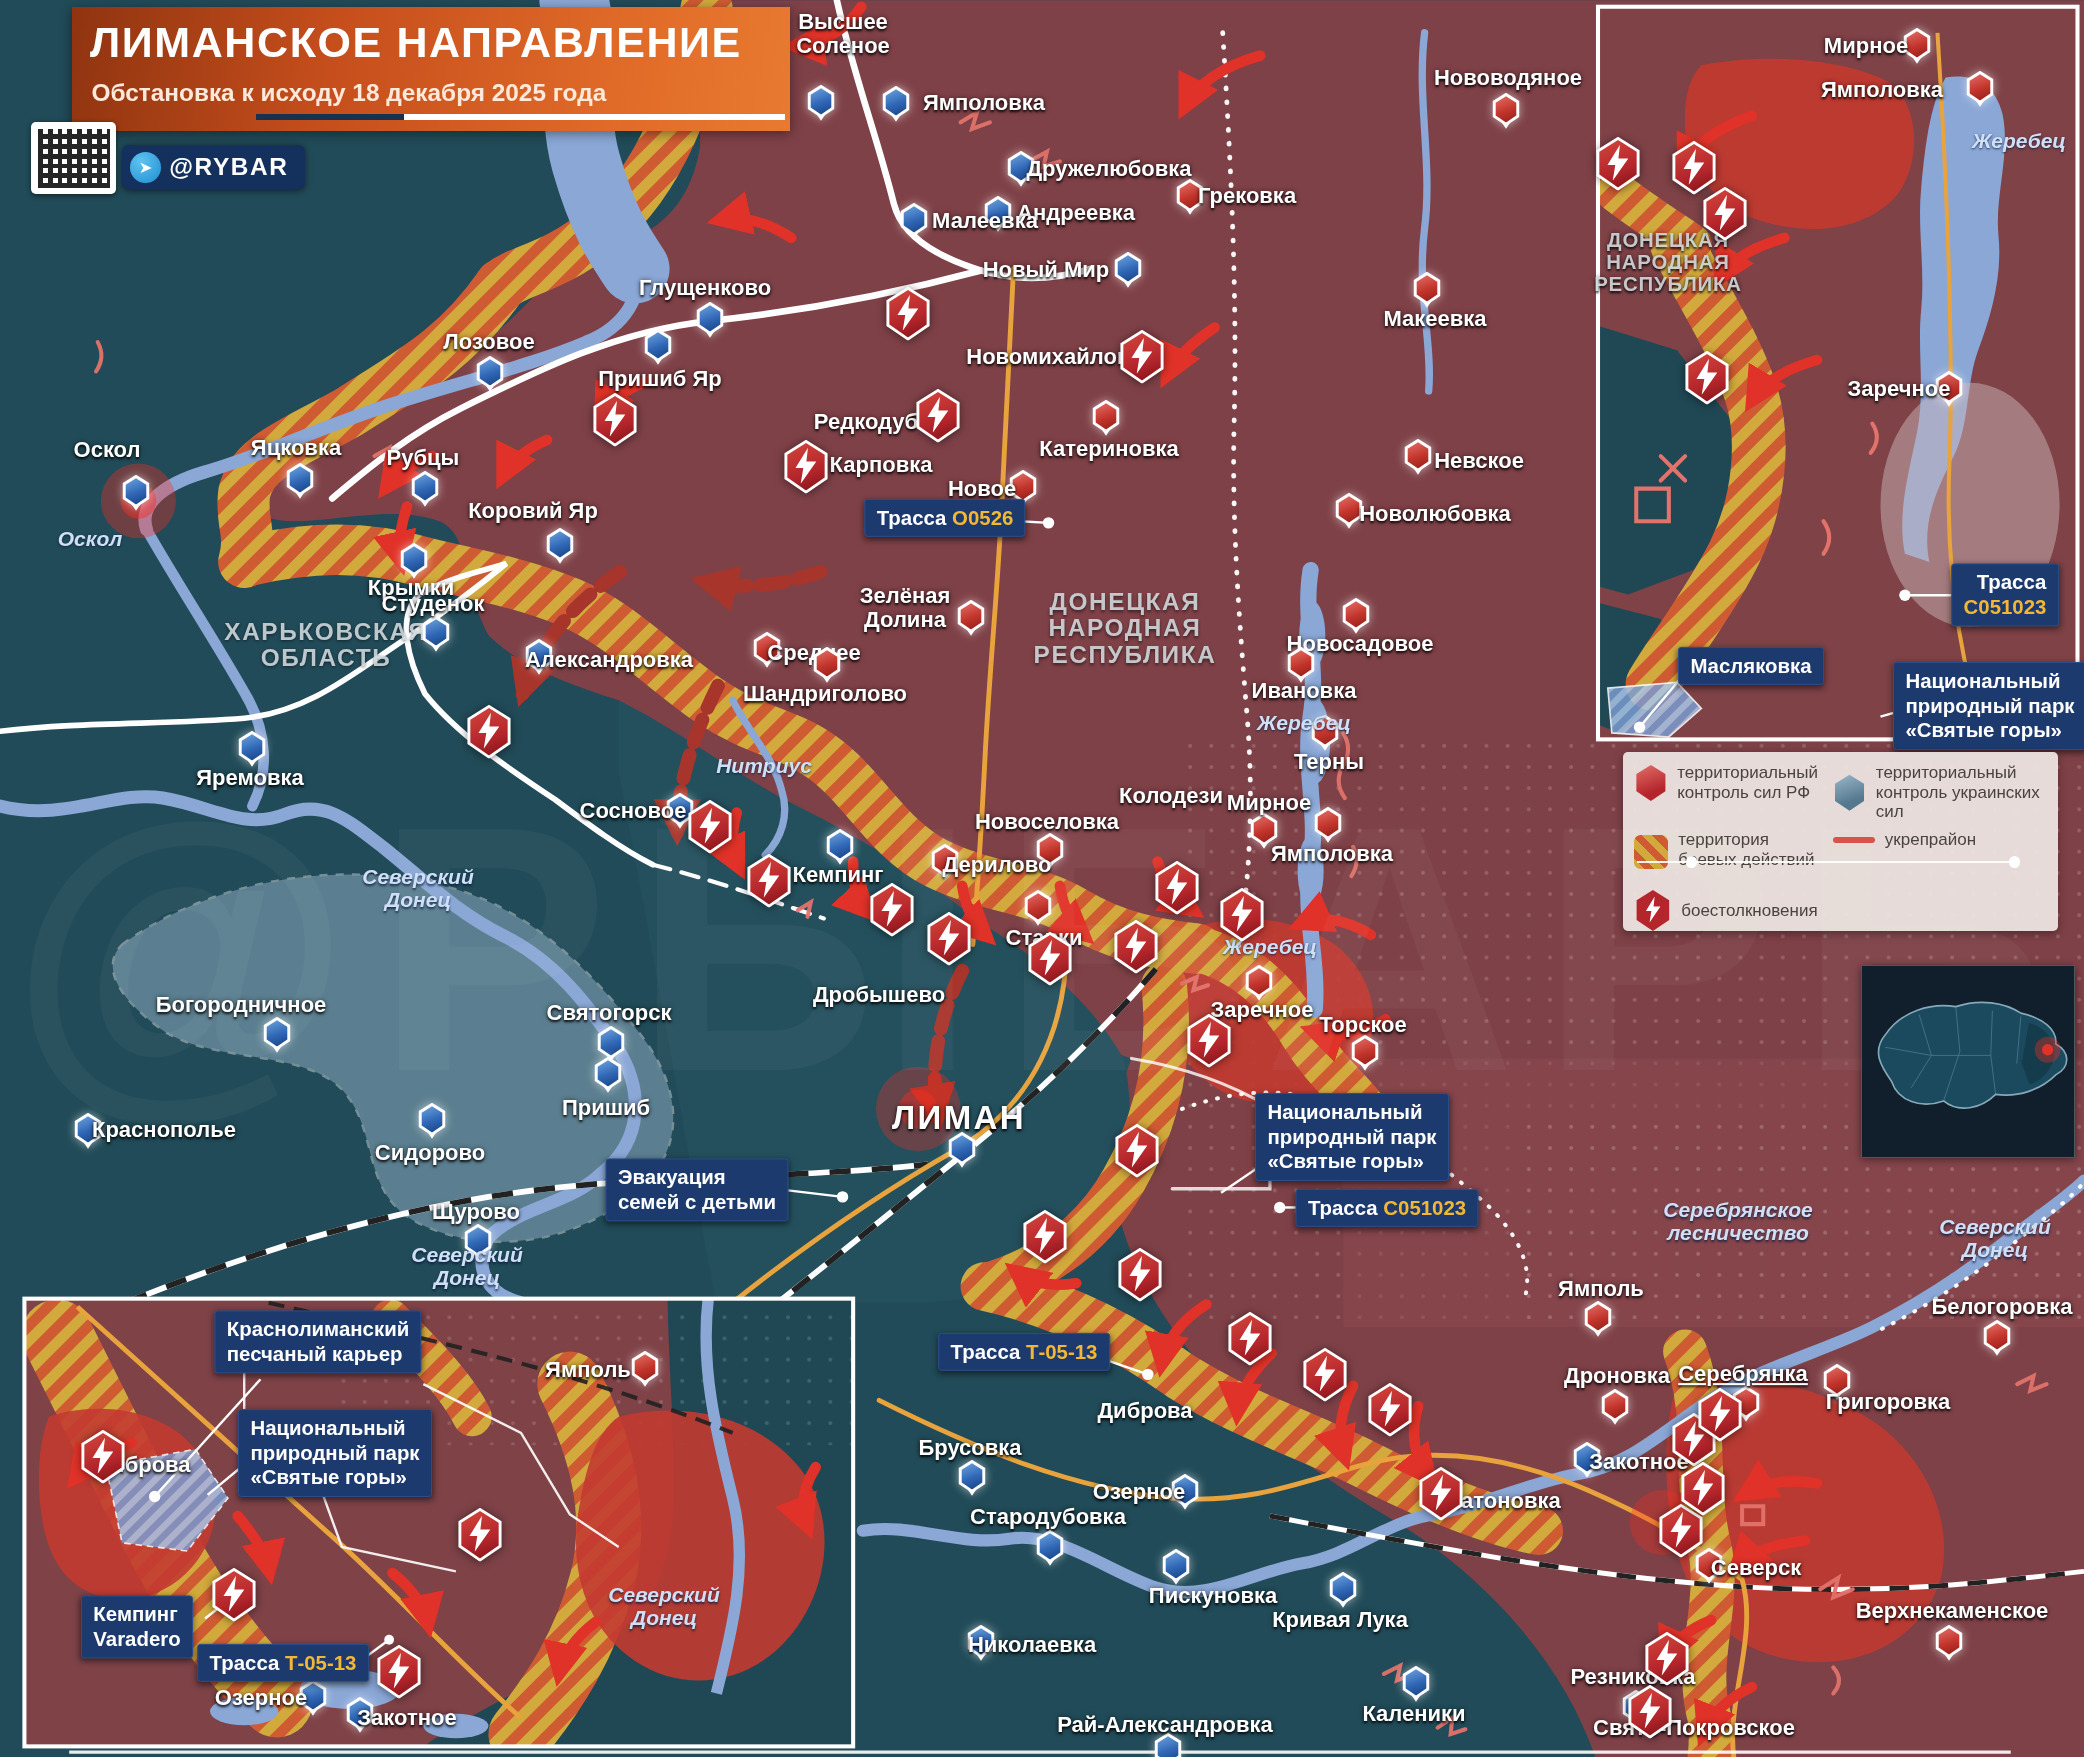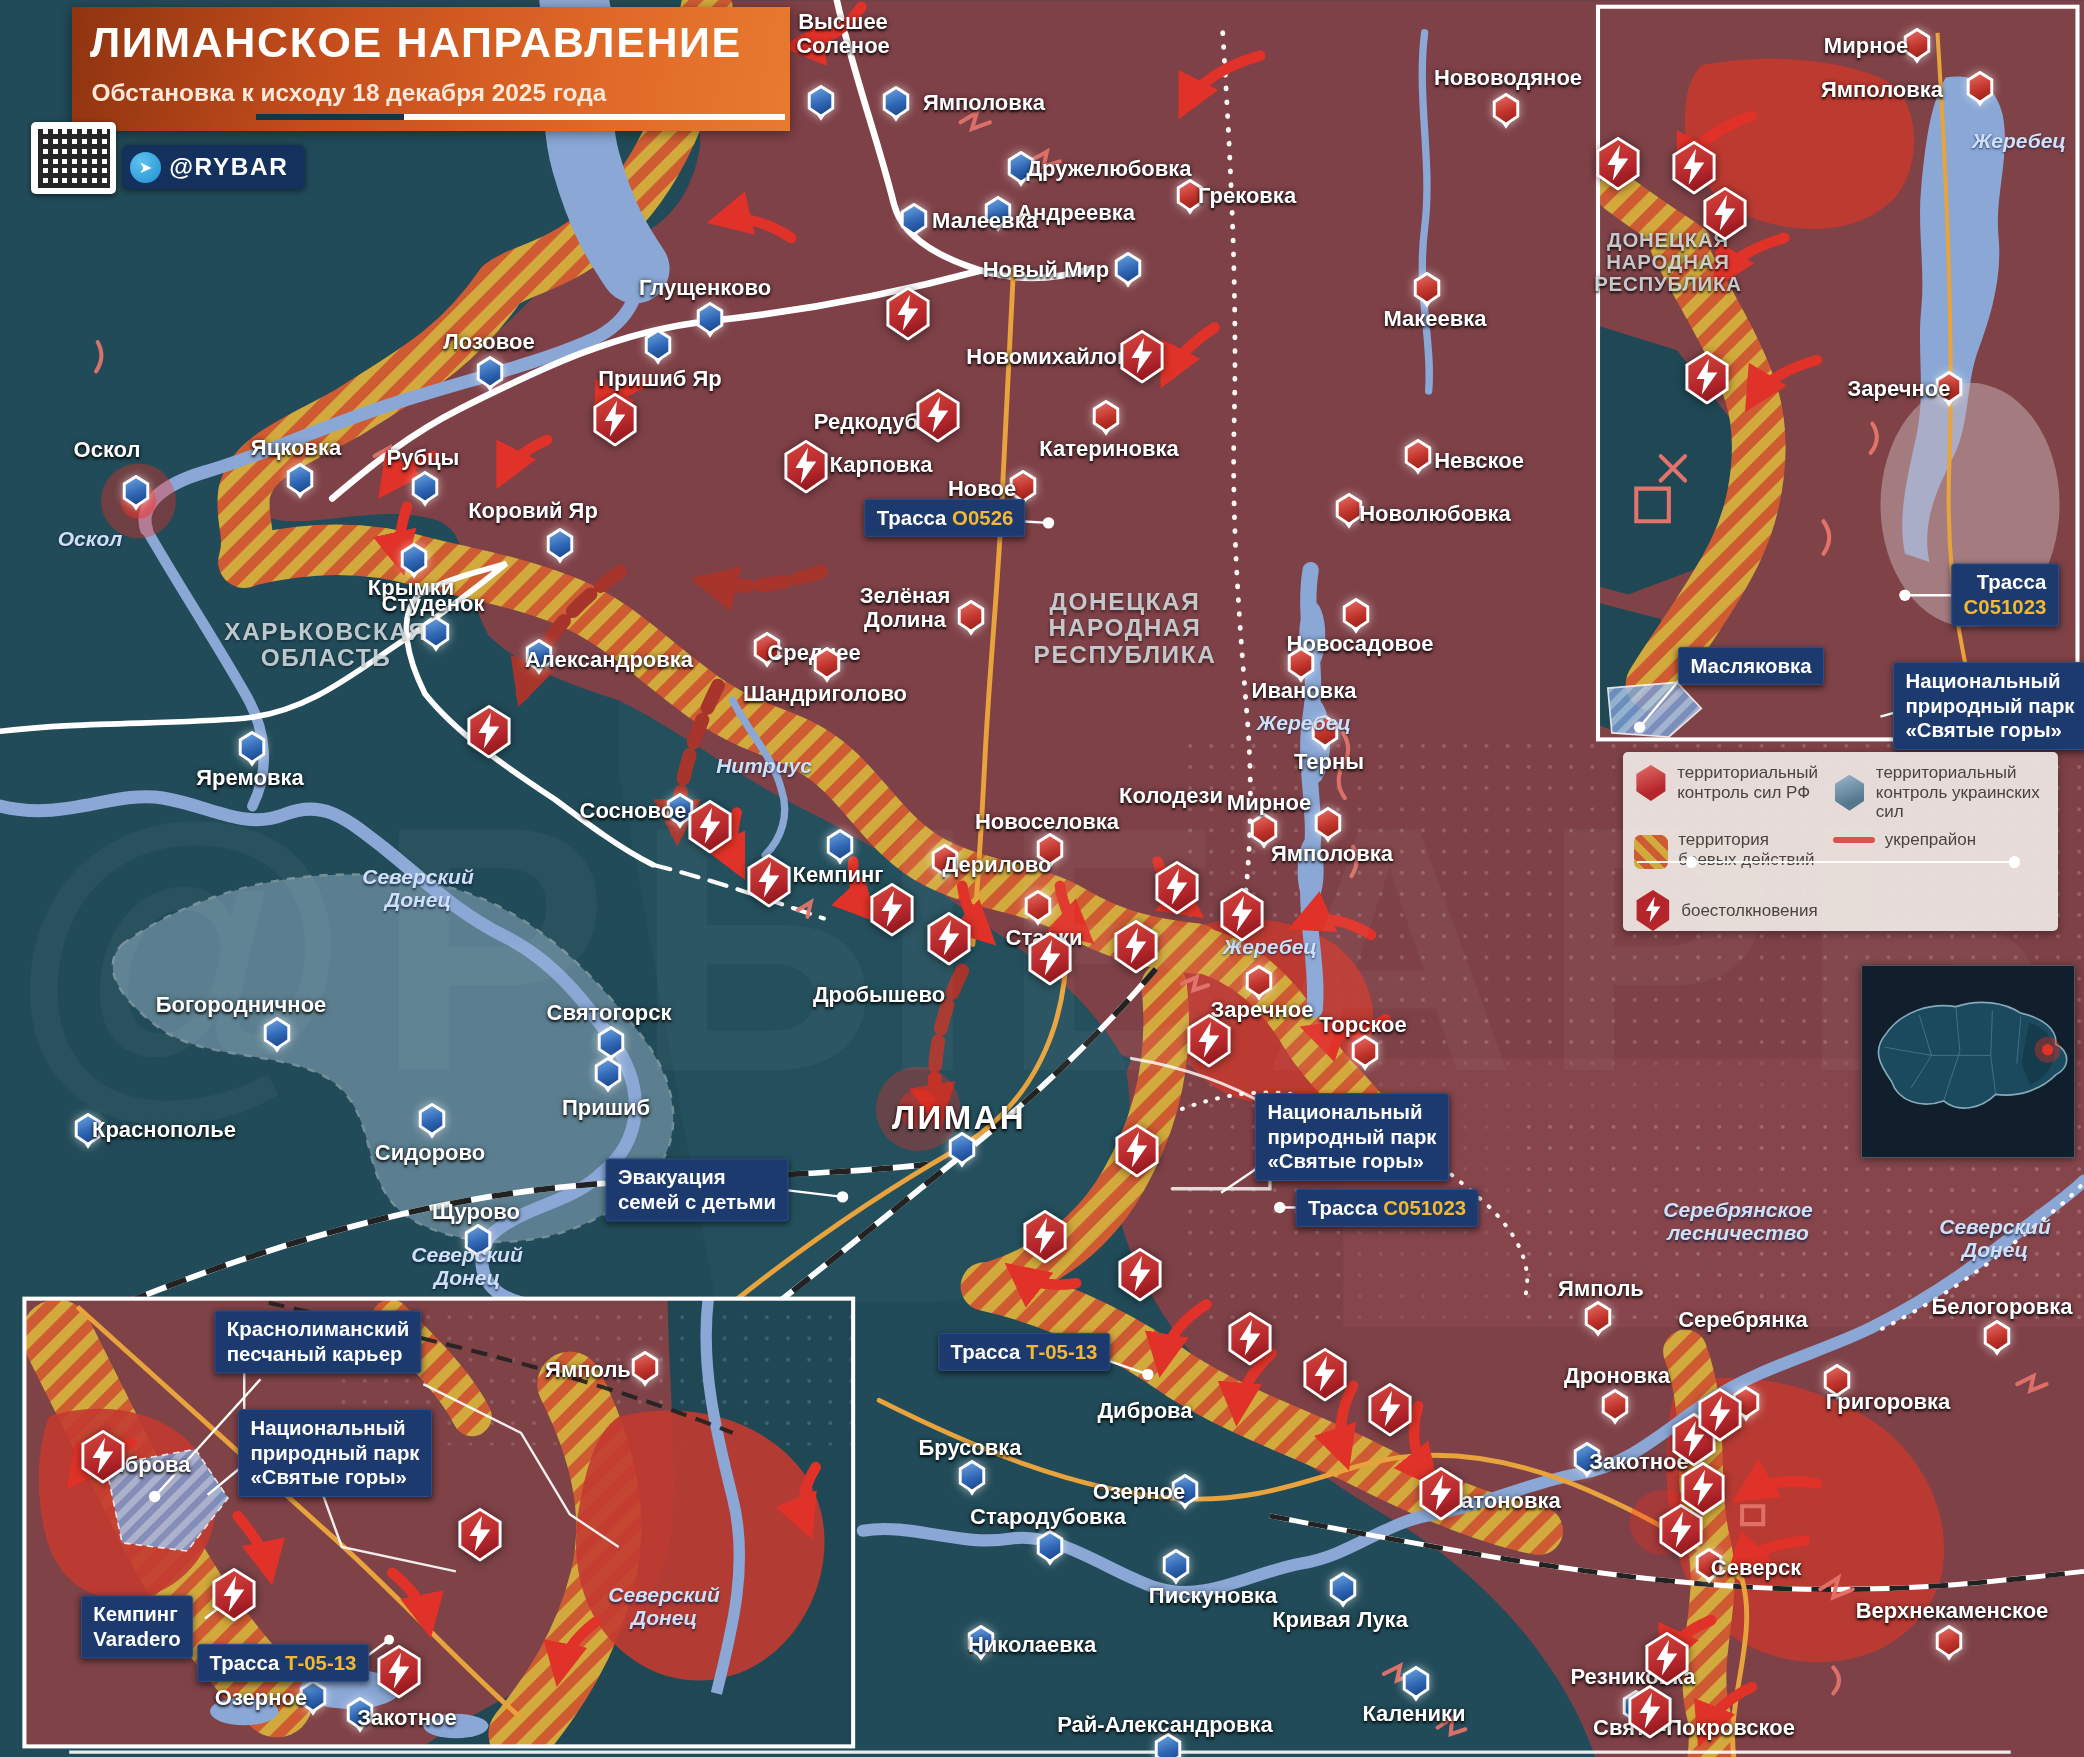--- a/index.html
+++ b/index.html
@@ -639,21 +639,21 @@
         <div class="hexo"></div>
         <div class="tail"></div>
         <div class="hexi"></div>
       </div>
       <div class="lbl " style="left: 2002px; top: 1307px;">Белогоровка</div>
       <div class="mk red" style="left: 1746px; top: 1405px;">
         <div class="hexo"></div>
         <div class="tail"></div>
         <div class="hexi"></div>
       </div>
-      <div class="lbl " style="left: 1743px; top: 1320px;">Серебрянка</div>
+      <div class="lbl " style="left: 1743px; top: 1374px; text-decoration: underline;">Серебрянка</div>
       <div class="mk red" style="left: 1837px; top: 1383px;">
         <div class="hexo"></div>
         <div class="tail"></div>
         <div class="hexi"></div>
       </div>
       <div class="lbl " style="left: 1888px; top: 1402px;">Григоровка</div>
       <div class="mk red" style="left: 1615px; top: 1408px;">
         <div class="hexo"></div>
         <div class="tail"></div>
         <div class="hexi"></div>

